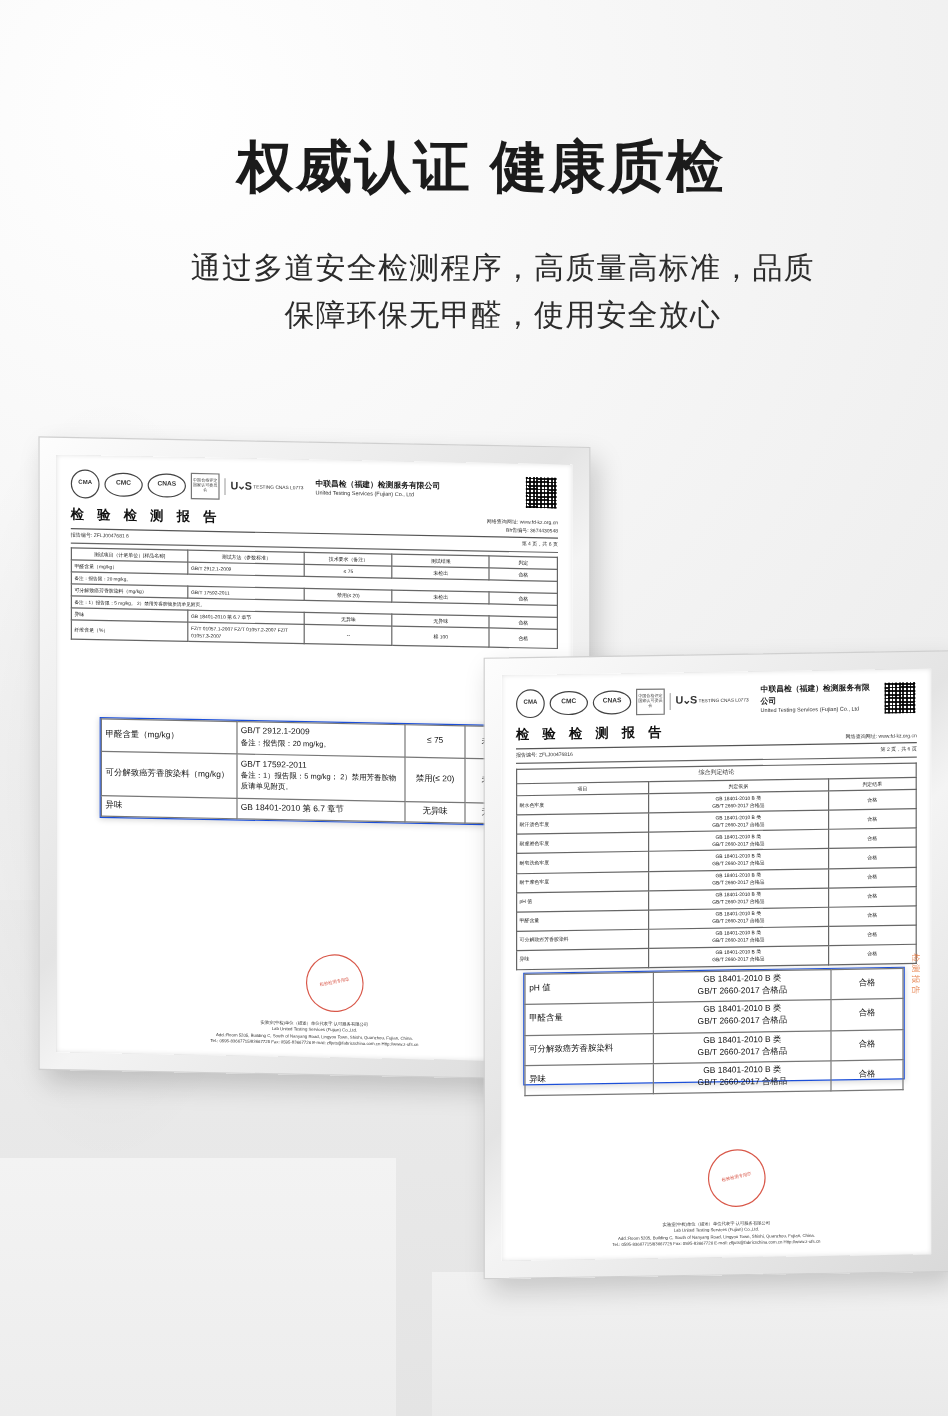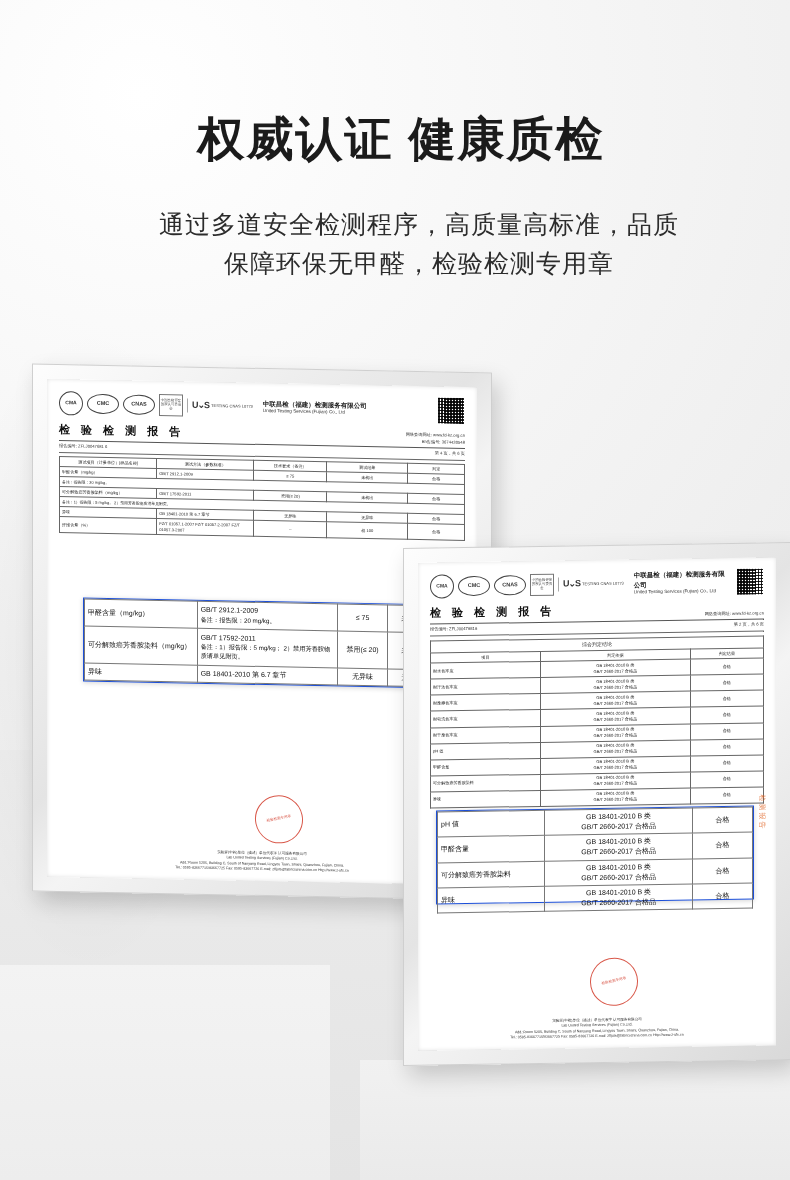--- a/index.html
+++ b/index.html
@@ -306,21 +306,21 @@
 
 <div class="page">
   <div class="bg-floor"></div>
   <div class="bg-block"></div>
   <div class="bg-block2"></div>
   <div class="bg-shadow-left"></div>
 
   <div class="heading">权威认证 健康质检</div>
   <div class="subheading">
     <span>通过多道安全检测程序，高质量高标准，品质</span>
-    <span>保障环保无甲醛，检验检测专用章</span>
+    <span>保障环保无甲醛，使用安全放心</span>
   </div>
 
   <div class="frame" id="frame-left">
     <div class="frame-inner">
       <div class="doc">
 
         <div class="doc-head">
           <div class="marks">
             <div class="mark-circle">CMA</div>
             <div class="mark-oval">CMC</div>

